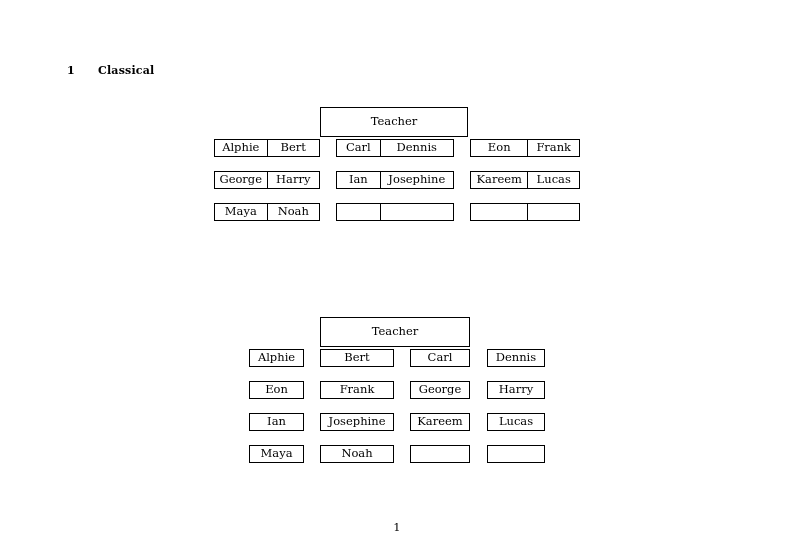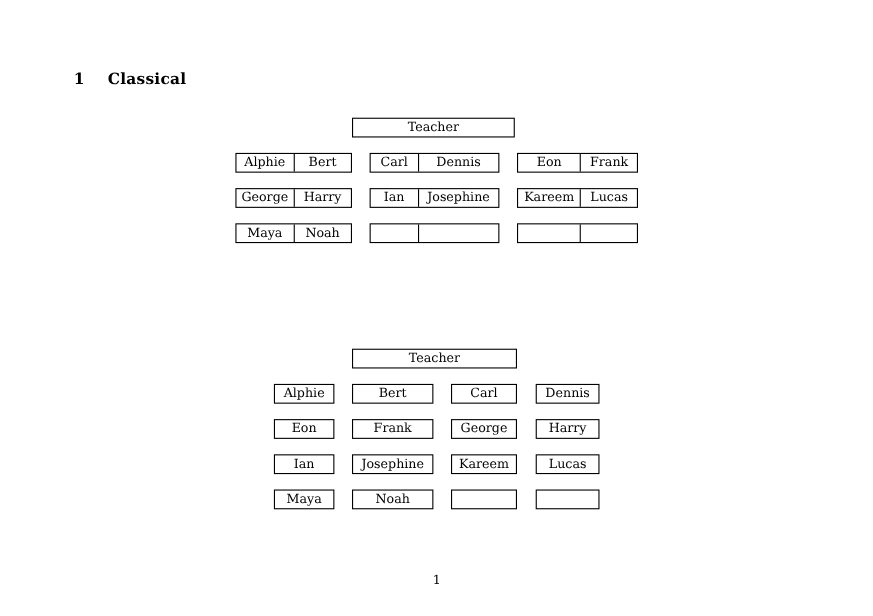--- a/index.html
+++ b/index.html
@@ -18,21 +18,21 @@
 
   .page {
     position: absolute;
     inset: 0;
   }
 
   
   .section-heading {
     position: absolute;
     font-weight: bold;
-    font-size: 14px;
+    font-size: 11px;
     letter-spacing: 0.2px;
     white-space: nowrap;
   }
   .section-heading .sec-num {
     display: inline-block;
     width: 31px;
   }
   #sec1-heading { left: 67px; top: 64px; }
   #sec2-heading { left: 67px; top: 275px; }
 
@@ -45,21 +45,21 @@
     font-size: 11.5px;
     line-height: 1;
     display: flex;
     align-items: center;
     justify-content: center;
     white-space: nowrap;
   }
 
   
   .teacher-box {
-    height: 18px;
+    height: 30px;
   }
 
   
   .pair-row {
     position: absolute;
     box-sizing: border-box;
     border: 1px solid #000000;
     background: #ffffff;
     height: 18px;
     display: flex;

